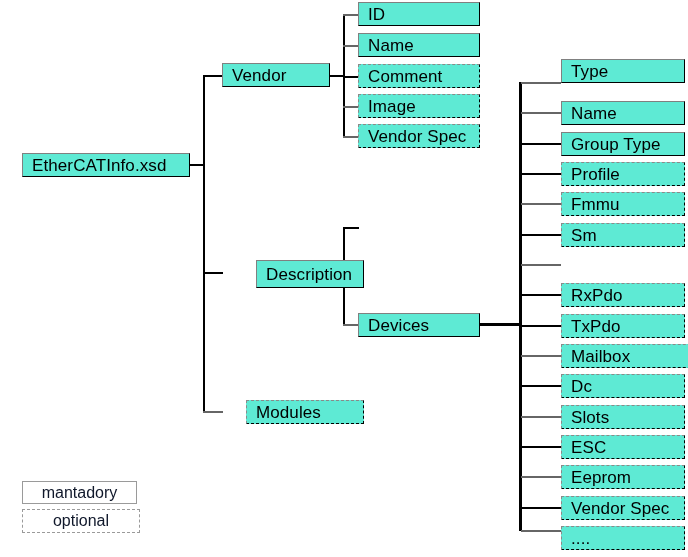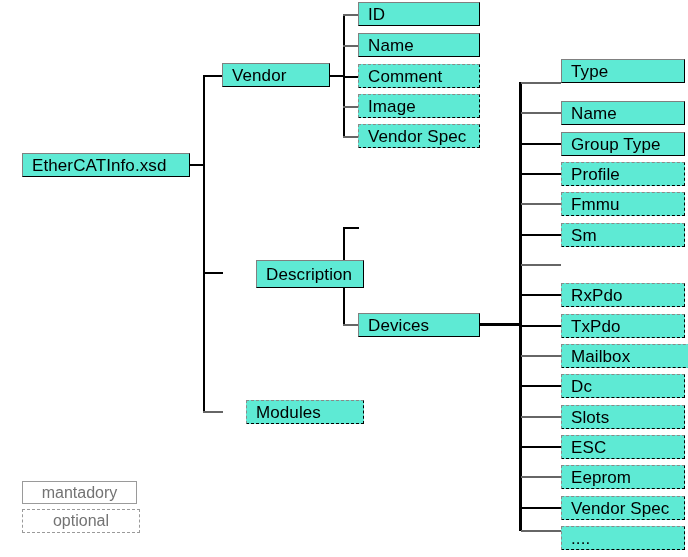--- a/index.html
+++ b/index.html
@@ -40,21 +40,21 @@
     border-left-color: #8a8a8a;
   }
   .legend-node {
     position: absolute;
     box-sizing: border-box;
     background: #ffffff;
     display: flex;
     align-items: center;
     justify-content: center;
     font-size: 16px;
-    color: #737373;
+    color: #0f172a;
     white-space: nowrap;
   }
   .legend-node.solid {
     border: 1px solid #9a9a9a;
   }
   .legend-node.dashed {
     border: 1px dashed #9a9a9a;
   }
   .edge {
     position: absolute;

